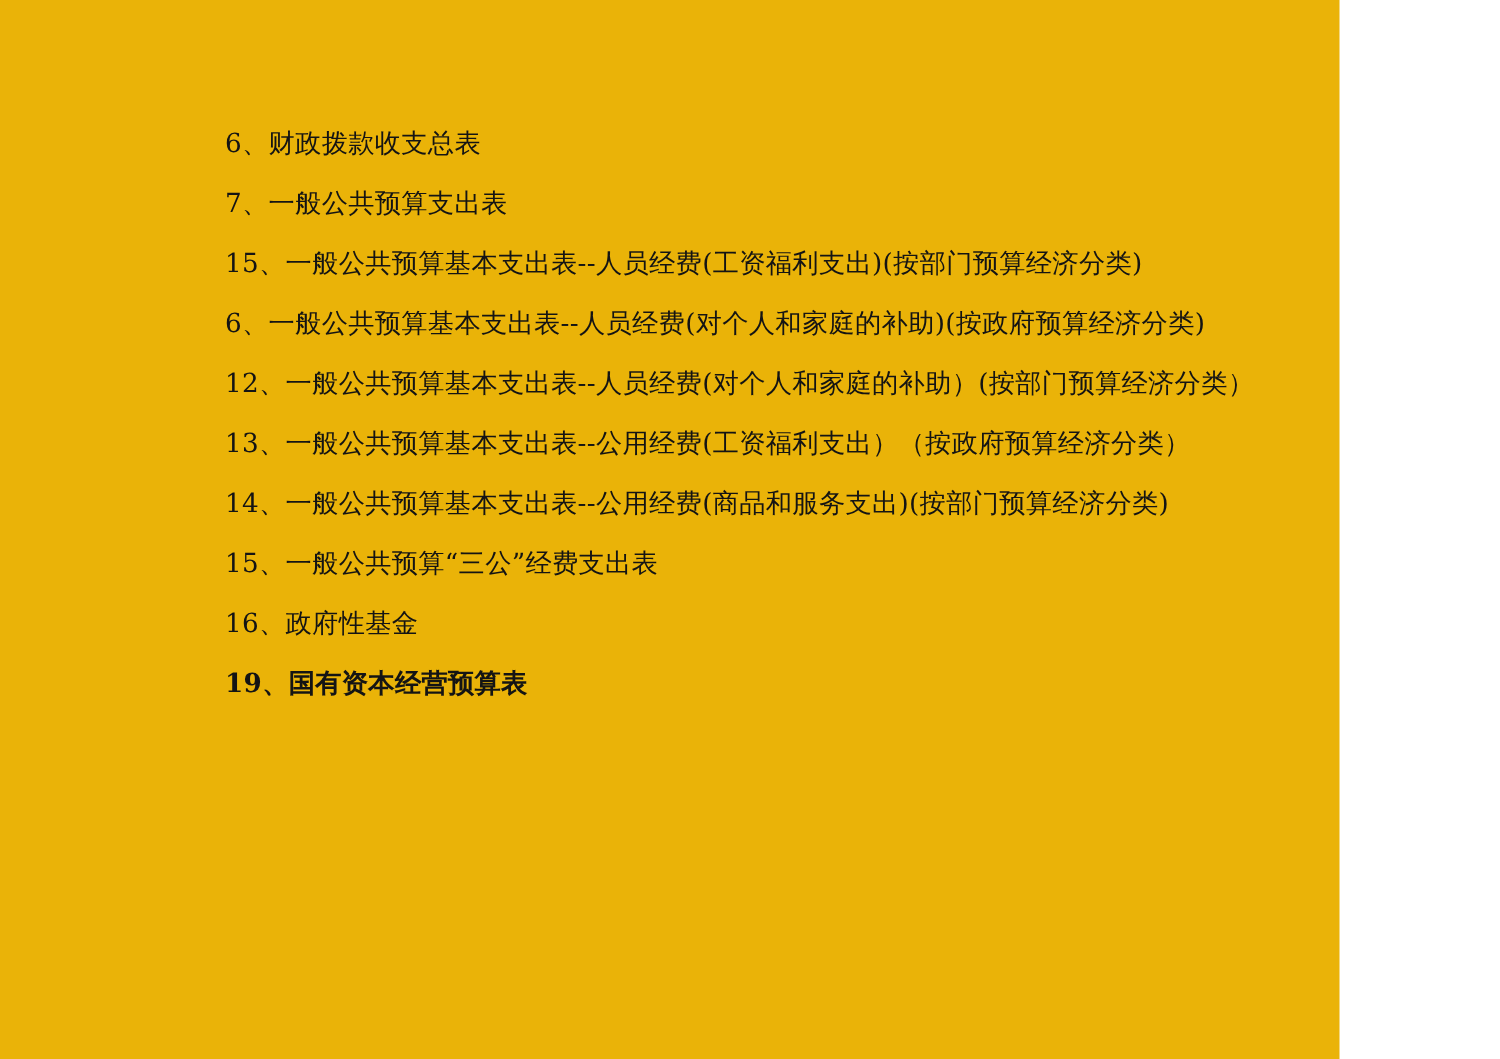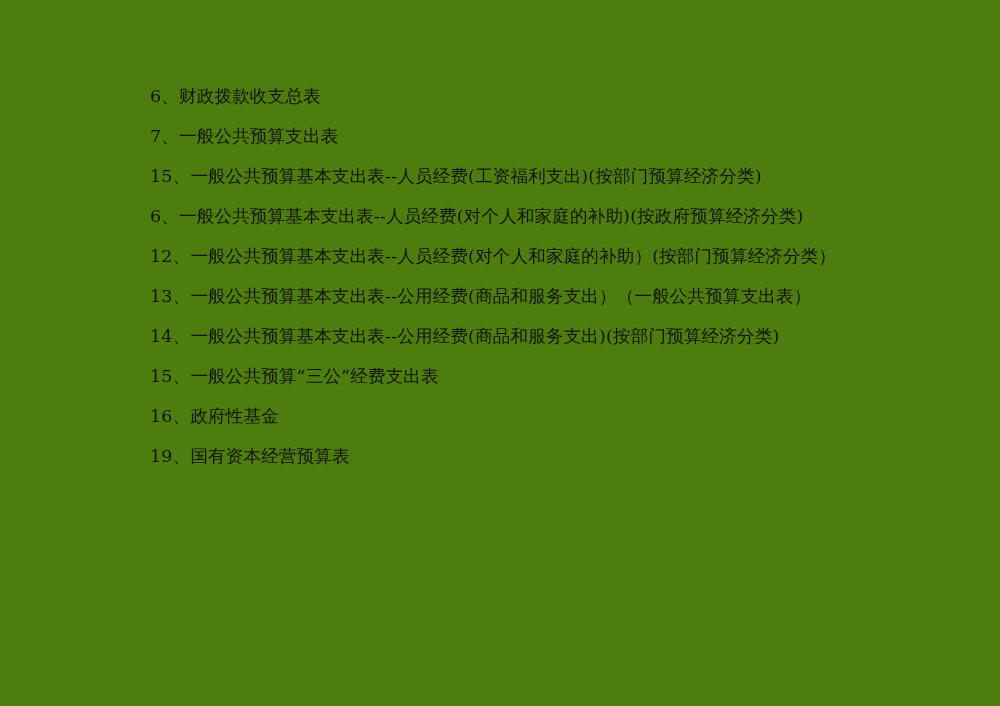--- a/index.html
+++ b/index.html
@@ -9,41 +9,42 @@
   }
   body {
     width: 1000px;
     height: 706px;
     font-family: "DejaVu Serif", "Liberation Serif", serif;
     color: #1a1a1a;
     overflow: hidden;
   }
   .page {
     position: relative;
-    width: 1000px;
+    width: 893px;
     height: 706px;
-    background: #4d7c0f;
+    background: #eab308;
     box-sizing: border-box;
   }
   .content {
     position: absolute;
     left: 150px;
     top: 88px;
     right: 90px;
   }
   .toc-item {
     font-size: 17.5px;
     line-height: 1.0;
     color: #141414;
     letter-spacing: 0.2px;
     margin-bottom: 22.5px;
     white-space: nowrap;
   }
   .toc-item:last-child {
     margin-bottom: 0;
+    font-weight: bold;
   }
 </style>
 </head>
 <body>
 
 <div class="page">
   <div class="content">
 
     <div class="toc-item">
       <span>6、</span><span>财政拨款收支总表</span>
@@ -61,21 +62,21 @@
 
     <div class="toc-item">
       <span>6、</span><span>一般公共预算基本支出表--人员经费(对个人和家庭的补助)(按政府预算经济分类)</span>
     </div>
 
     <div class="toc-item">
       <span>12、</span><span>一般公共预算基本支出表--人员经费(对个人和家庭的补助）(按部门预算经济分类）</span>
     </div>
 
     <div class="toc-item">
-      <span>13、</span><span>一般公共预算基本支出表--公用经费(商品和服务支出）（一般公共预算支出表）</span>
+      <span>13、</span><span>一般公共预算基本支出表--公用经费(工资福利支出）（按政府预算经济分类）</span>
     </div>
 
     <div class="toc-item">
       <span>14、</span><span>一般公共预算基本支出表--公用经费(商品和服务支出)(按部门预算经济分类)</span>
     </div>
 
     <div class="toc-item">
       <span>15、</span><span>一般公共预算“三公”经费支出表</span>
     </div>
 

